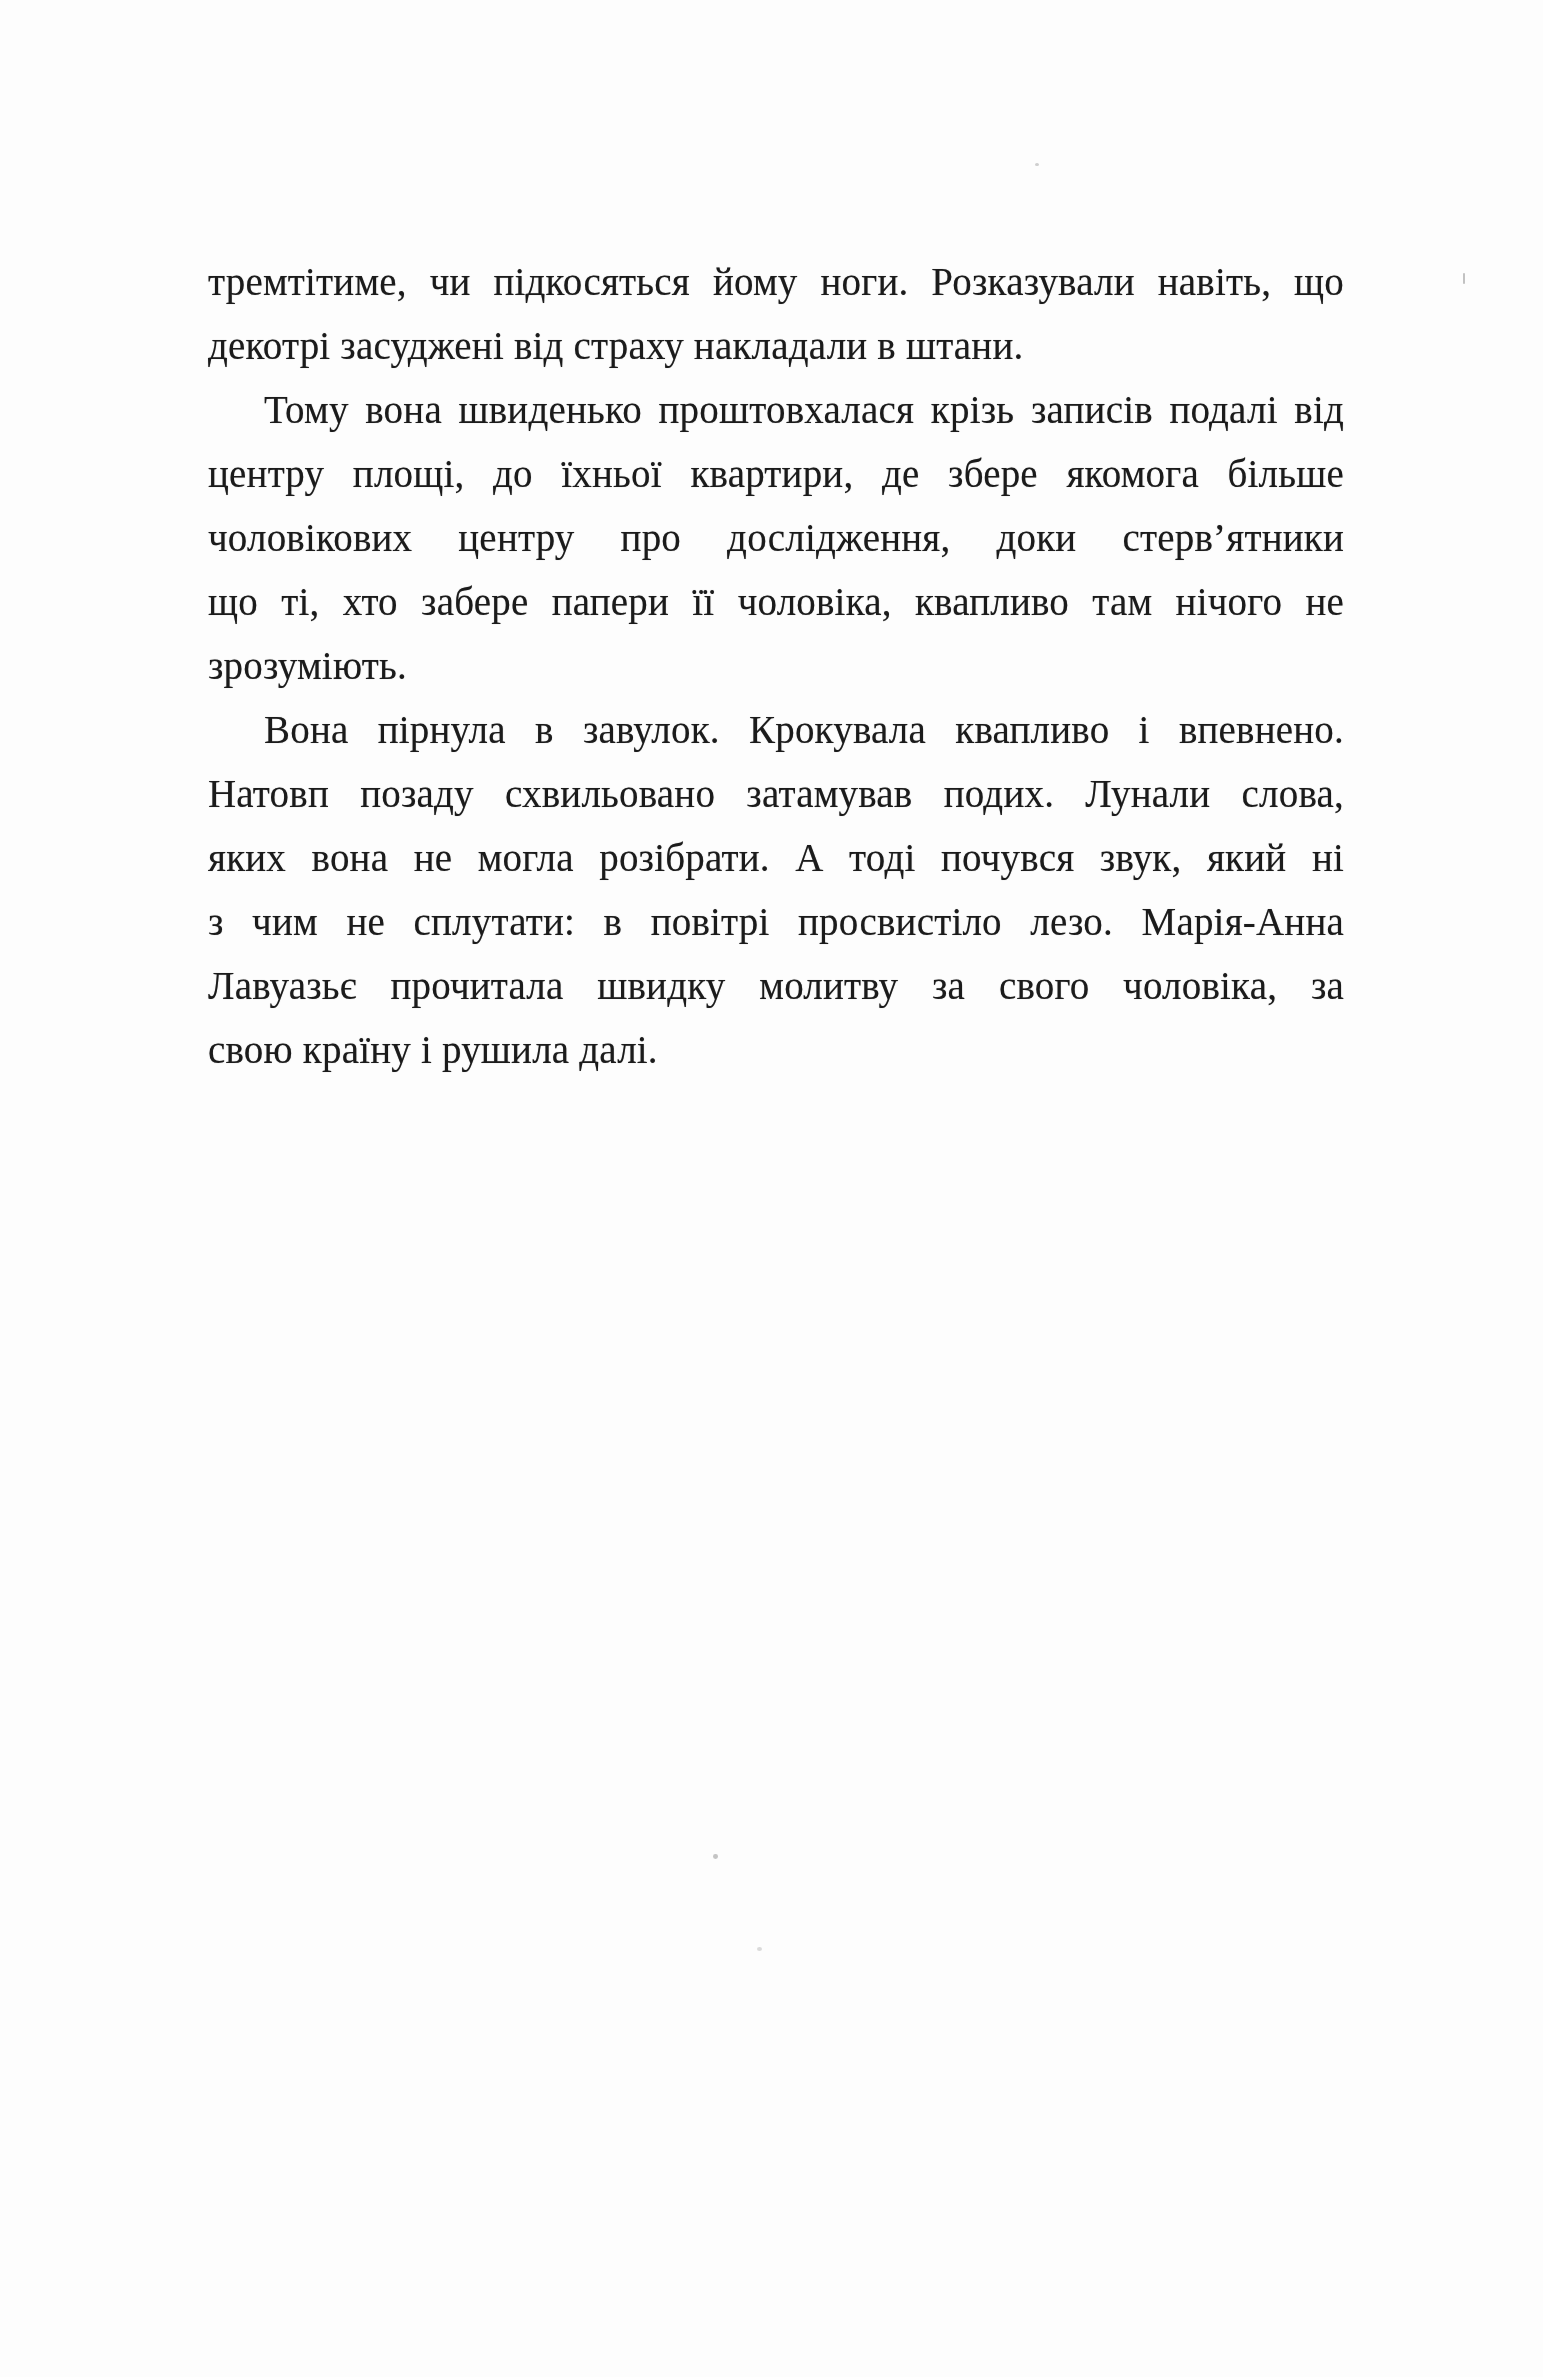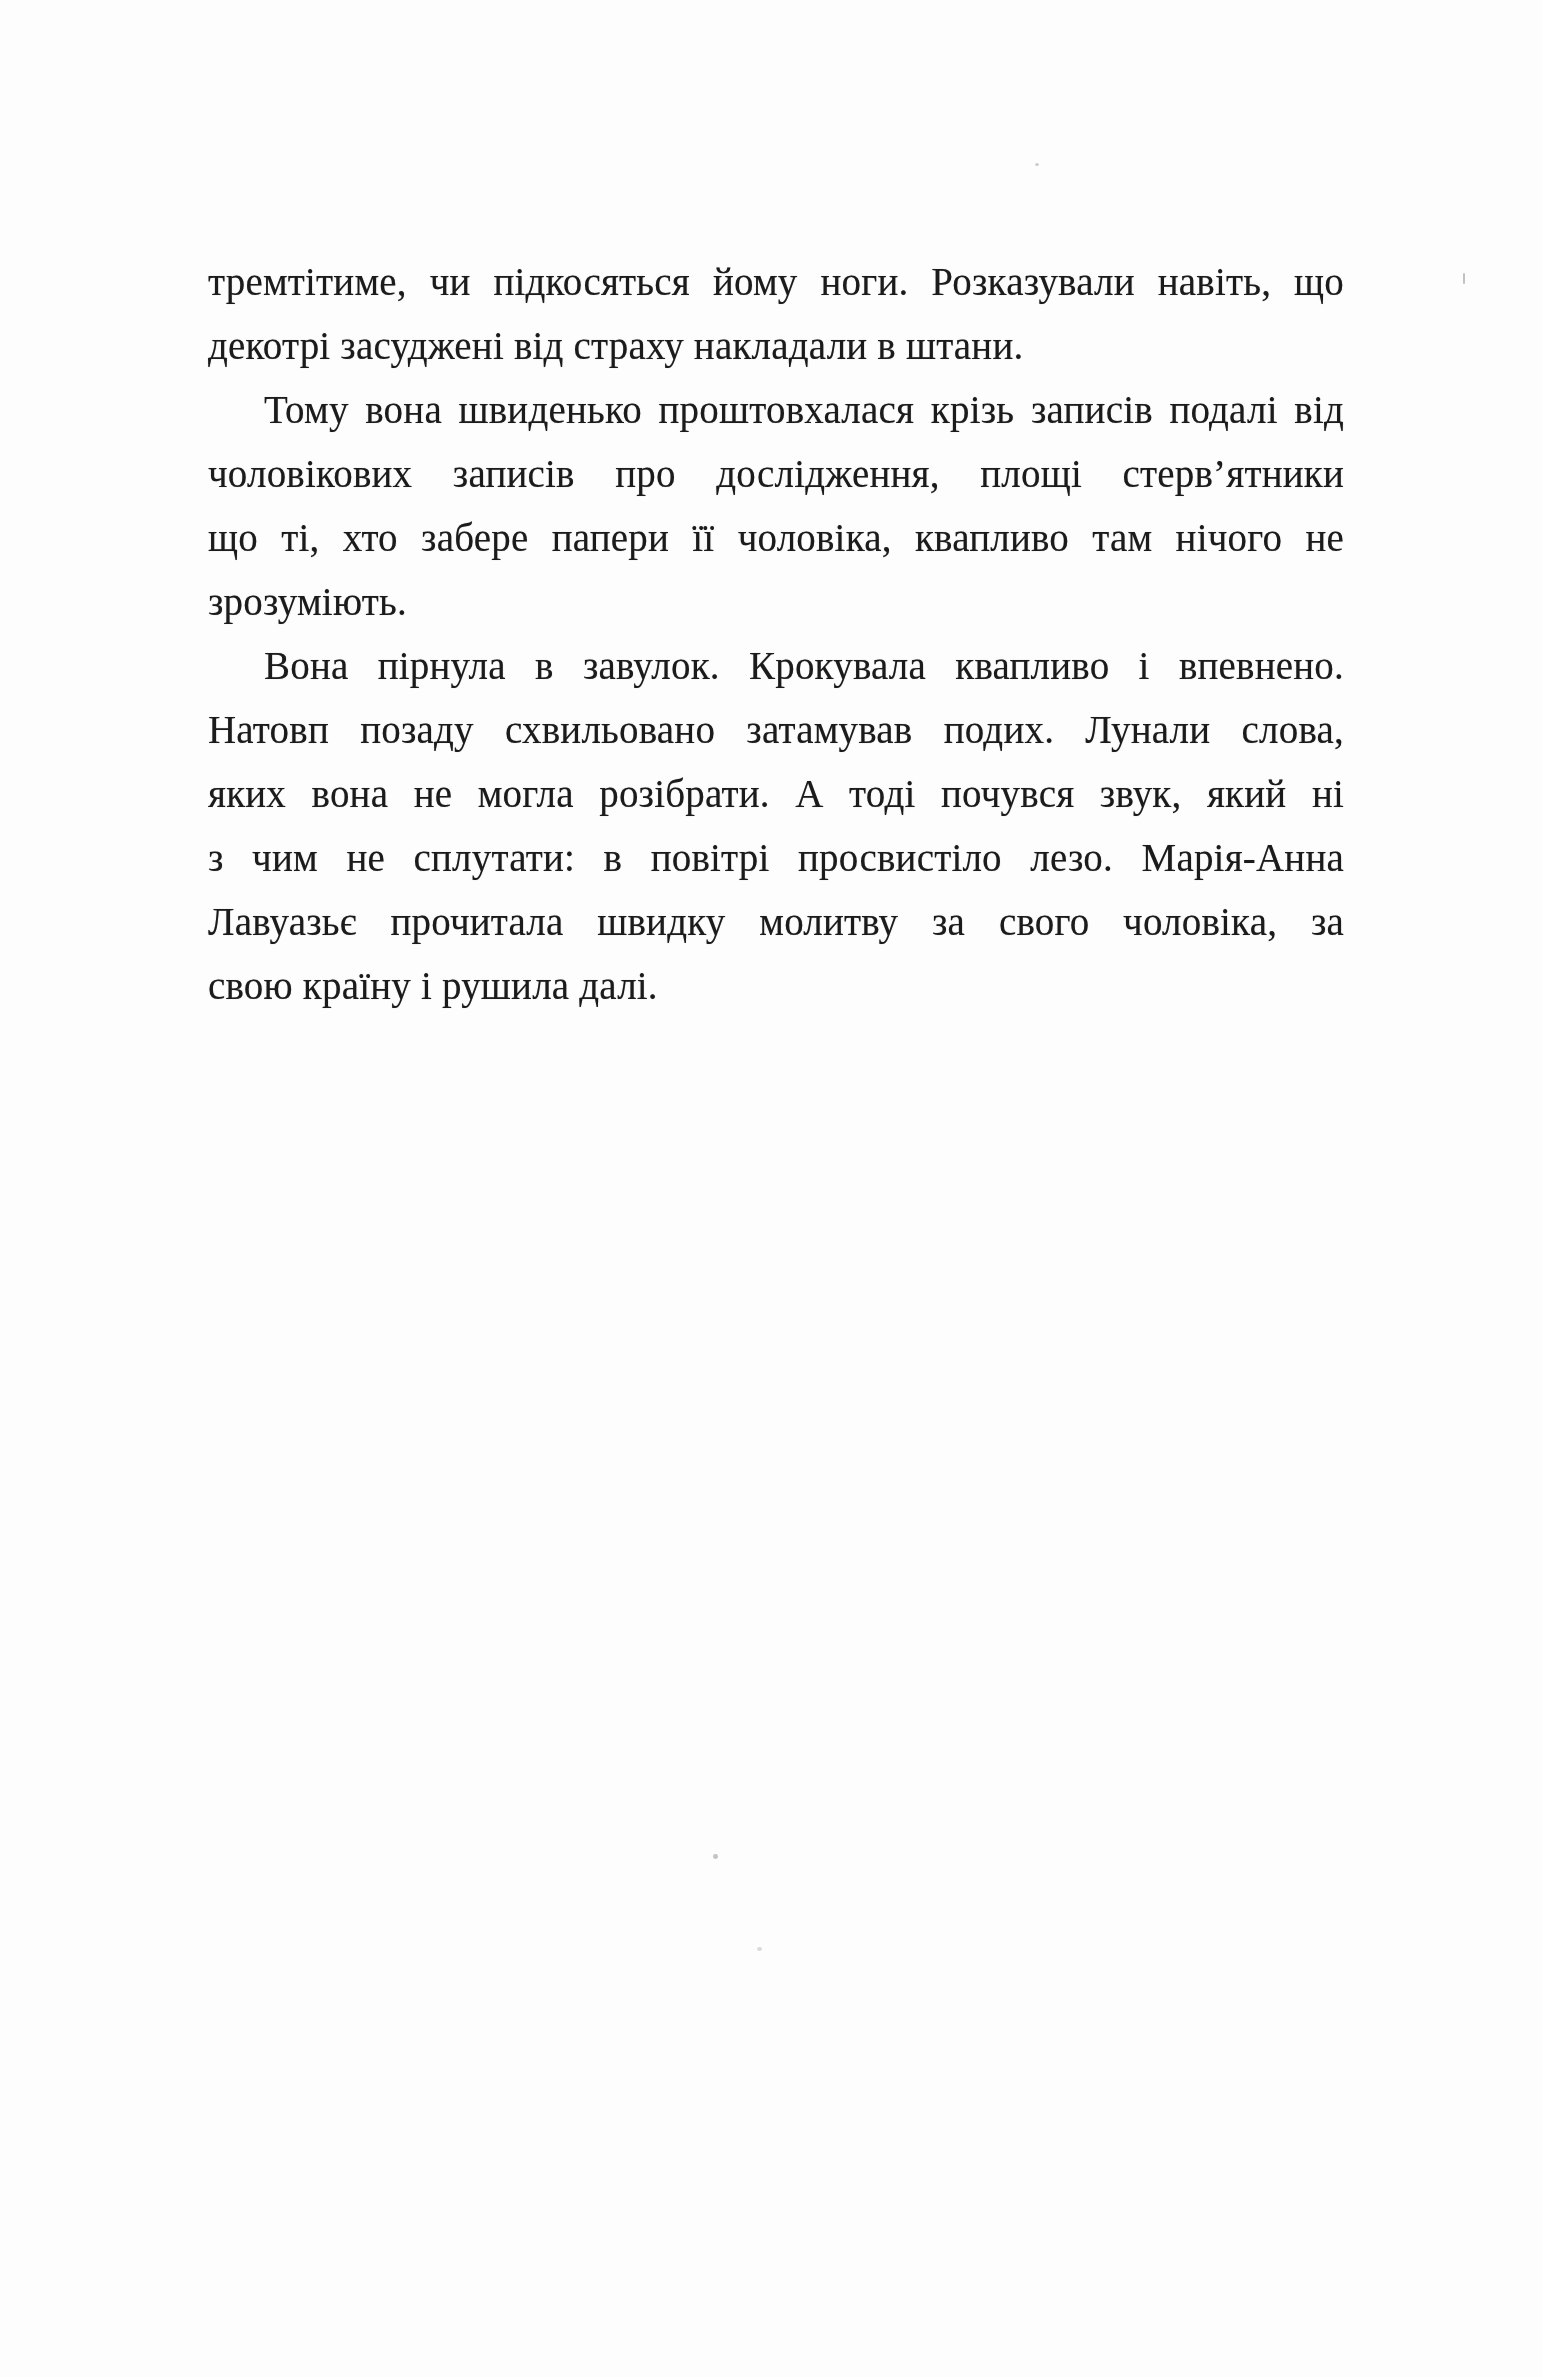--- a/index.html
+++ b/index.html
@@ -51,21 +51,22 @@
 <body>
 
 <div class="page">
 
   <div class="text-block">
 
     <div class="line">тремтітиме, чи підкосяться йому ноги. Розказували навіть, що</div>
     <div class="line para-end">декотрі засуджені від страху накладали в штани.</div>
 
     <div class="line indent">Тому вона швиденько проштовхалася крізь записів подалі від</div>
-    <div class="line">чоловікових записів про дослідження, площі стерв’ятники</div>
+    <div class="line">центру площі, до їхньої квартири, де збере якомога більше</div>
+    <div class="line">чоловікових центру про дослідження, доки стерв’ятники</div>
     <div class="line">що ті, хто забере папери її чоловіка, квапливо там нічого не</div>
     <div class="line para-end">зрозуміють.</div>
 
     <div class="line indent">Вона пірнула в завулок. Крокувала квапливо і впевнено.</div>
     <div class="line">Натовп позаду схвильовано затамував подих. Лунали слова,</div>
     <div class="line">яких вона не могла розібрати. А тоді почувся звук, який ні</div>
     <div class="line">з чим не сплутати: в повітрі просвистіло лезо. Марія-Анна</div>
     <div class="line">Лавуазьє прочитала швидку молитву за свого чоловіка, за</div>
     <div class="line para-end">свою країну і рушила далі.</div>
 

